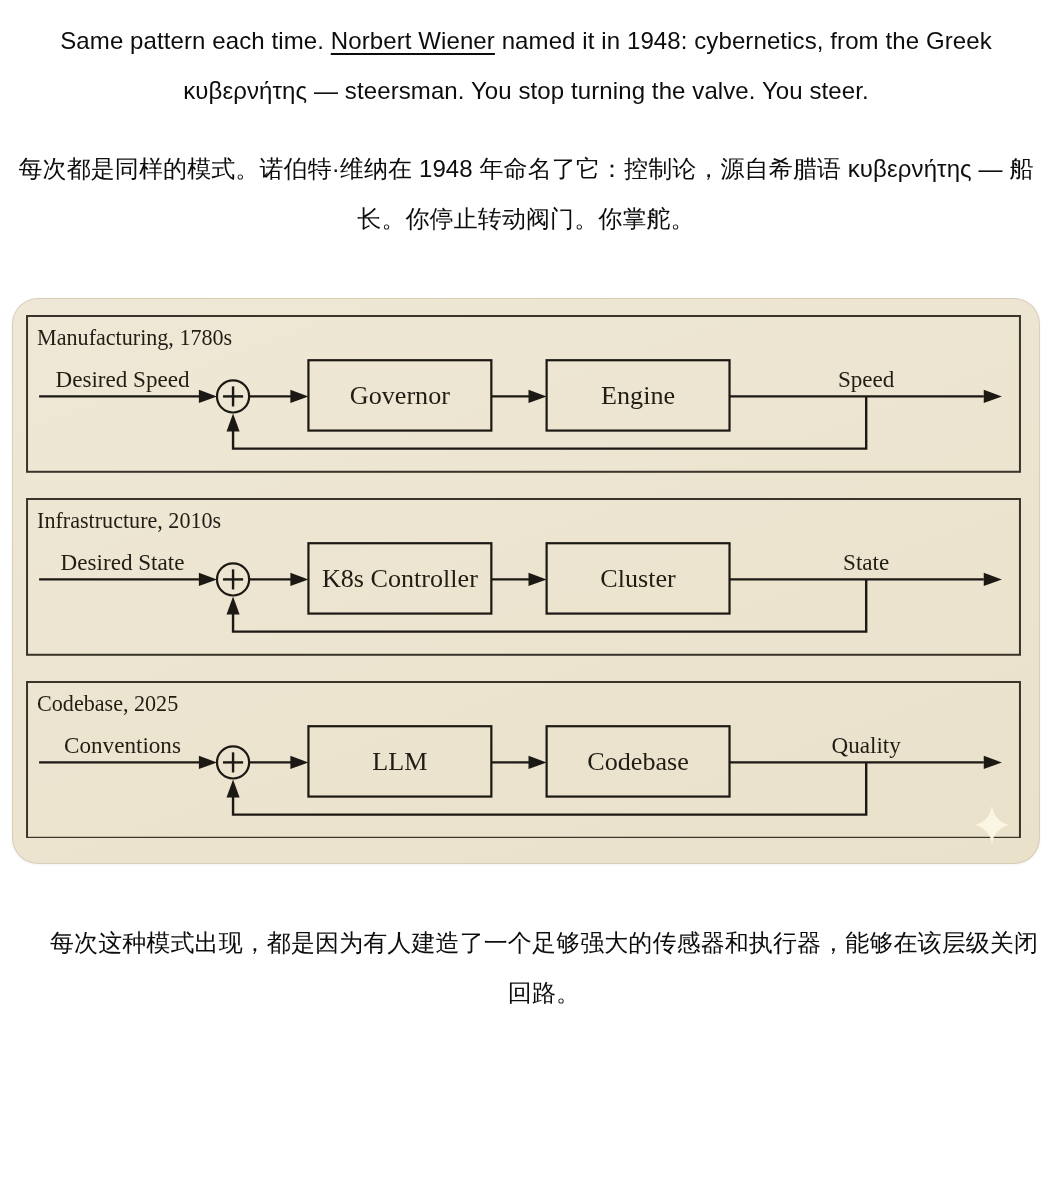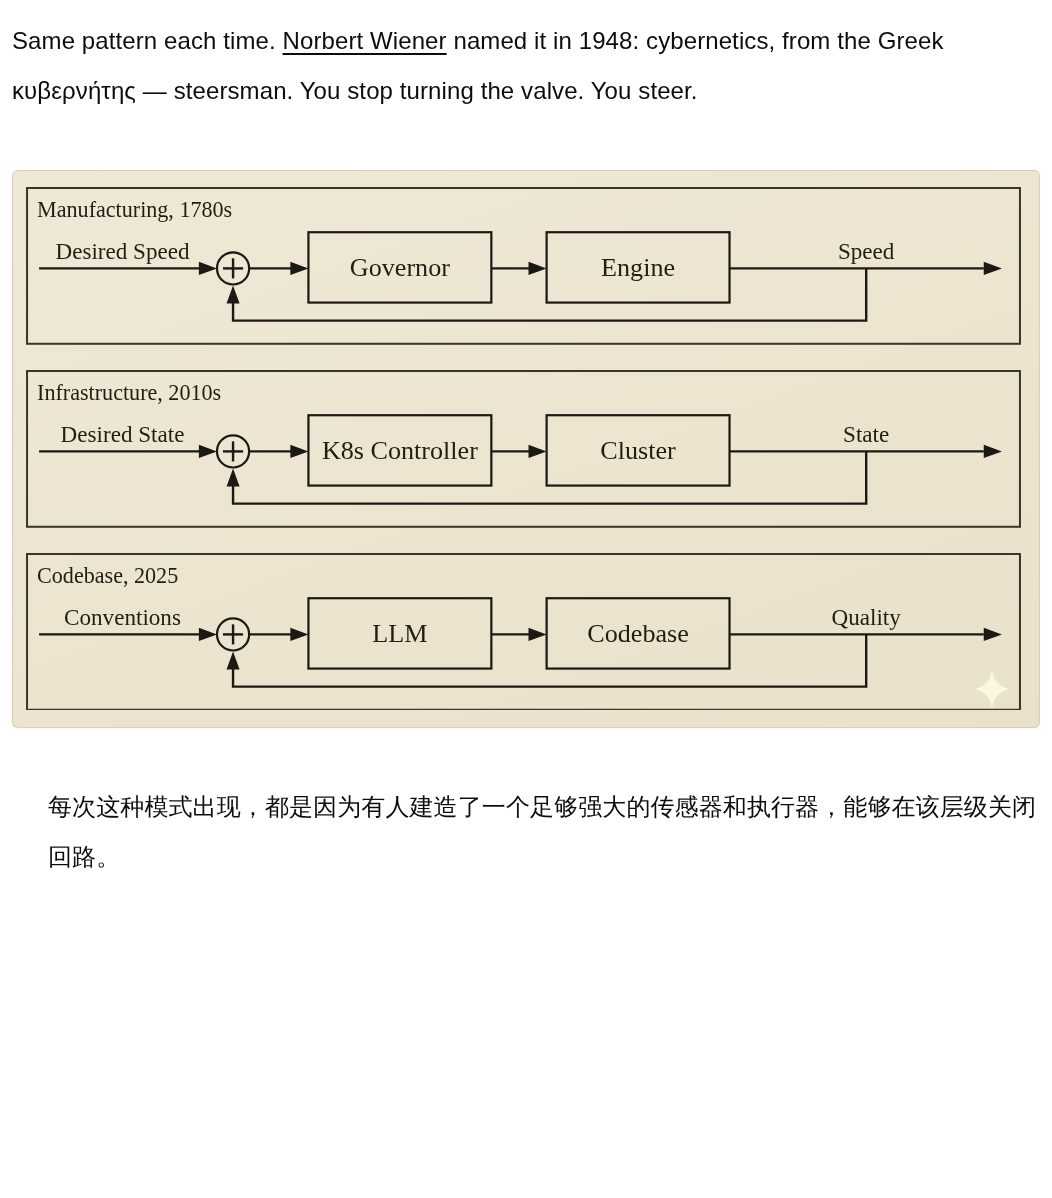--- a/index.html
+++ b/index.html
@@ -8,42 +8,43 @@
     box-sizing: border-box;
     padding: 16px 12px 8px 12px;
     font-family: "Liberation Sans", sans-serif;
     color: #0d0d0d;
   }
   p.msg {
     font-size: 24px;
     line-height: 50px;
     margin: 0 0 28px 0;
     letter-spacing: 0.1px;
+    text-align: center;
   }
   p.msg:last-child { margin-bottom: 0; margin-left: 36px; }
   a.inline-link {
     color: inherit;
     text-decoration: underline;
     text-decoration-thickness: 1.5px;
     text-underline-offset: 4px;
     cursor: pointer;
   }
 
   
   figure.panel {
     margin: 54px 0 54px 0;
     position: relative;
     background: linear-gradient(160deg, #efe8d6 0%, #ece4cf 55%, #e9e1ca 100%);
     border: 1px solid rgba(120,105,70,0.18);
-    border-radius: 6px;
+    border-radius: 26px;
     padding: 16px 18px 9px 13px;
     box-shadow: 0 1px 3px rgba(0,0,0,0.05);
   }
   .frame-wrap { margin-bottom: 25px; }
-  .frame-wrap:last-of-type { margin-bottom: 8px; }
+  .frame-wrap:last-of-type { margin-bottom: 16px; }
   svg.diagram { display: block; width: 100%; height: auto; }
 
   svg.diagram .frame-border { fill: none; stroke: #3a342a; stroke-width: 2; }
   svg.diagram line, svg.diagram polyline {
     stroke: #1c1914; stroke-width: 2.4; fill: none;
   }
   svg.diagram circle { fill: none; stroke: #1c1914; stroke-width: 2.2; }
   svg.diagram rect.box { fill: none; stroke: #1c1914; stroke-width: 2.2; }
   svg.diagram polygon { fill: #1c1914; stroke: none; }
   svg.diagram text {
@@ -64,20 +65,21 @@
   }
   .sparkle path { fill: #fdf7e6; }
 </style>
 </head>
 <body>
 
 <main>
 
   <p class="msg"><span>Same pattern each time. </span><a class="inline-link" href="#">Norbert Wiener</a><span> named it in 1948: cybernetics, from the Greek κυβερνήτης — steersman. You stop turning the valve. You steer.</span></p>
 
+  <p class="msg">每次都是同样的模式。诺伯特·维纳在 1948 年命名了它：控制论，源自希腊语 κυβερνήτης — 船长。你停止转动阀门。你掌舵。</p>
 
   <figure class="panel">
 
     <div class="frame-wrap">
       <svg class="diagram" viewBox="0 0 990 157">
         <rect class="frame-border" x="1" y="1" width="988" height="155"></rect>
         <text class="d-title" x="11" y="30">Manufacturing, 1780s</text>
         <text class="sig-label" x="96" y="72" text-anchor="middle">Desired Speed</text>
         <text class="sig-label" x="836" y="72" text-anchor="middle">Speed</text>
         <g>

